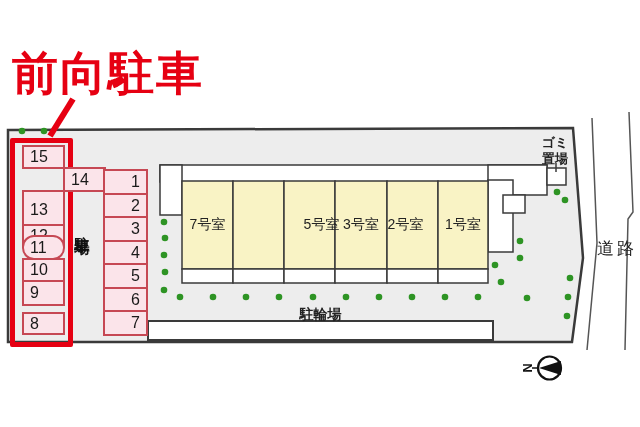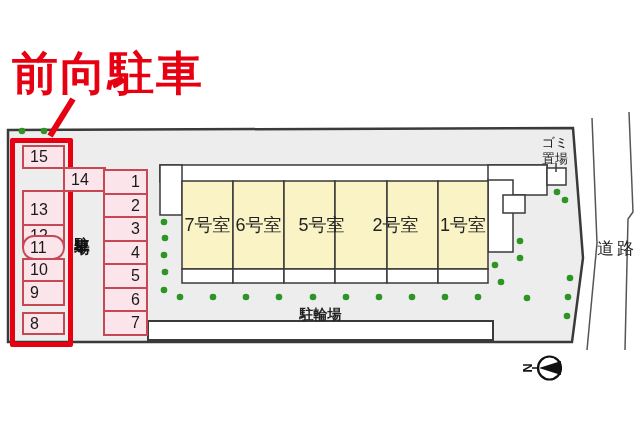--- a/index.html
+++ b/index.html
@@ -10,24 +10,24 @@
   .annotation-label{left:12px;top:50px;font-size:46px;font-weight:900;color:#e60012;
                     letter-spacing:2px;white-space:nowrap;line-height:1;}
   .red-box{left:10px;top:138px;width:63px;height:209px;border:5px solid #e60012;border-radius:2px;}
   .stall{background:#fbe4ea;border:2px solid #c64854;color:#1a1a1a;font-size:16px;
          display:flex;align-items:center;line-height:1;}
   .stall-l{left:22px;width:43px;padding-left:6px;}
   .stall-r{left:103px;width:45px;justify-content:flex-end;padding-right:6px;}
   .lot-label{left:72px;top:224px;height:58px;writing-mode:vertical-rl;font-size:15px;
              font-weight:bold;color:#111;letter-spacing:2px;}
   .room-label{top:181px;height:88px;display:flex;align-items:center;justify-content:center;
-              font-size:18px;font-weight:500;color:#222;white-space:nowrap;}
+              font-size:14px;font-weight:500;color:#222;white-space:nowrap;}
   .bike-label{left:148px;top:305px;width:345px;height:19px;display:flex;align-items:center;
               justify-content:center;font-size:14px;font-weight:bold;color:#222;}
-  .garbage-label{left:541px;top:135px;width:28px;font-size:13px;font-weight:400;color:#222;
+  .garbage-label{left:541px;top:135px;width:28px;font-size:13px;font-weight:700;color:#222;
                  line-height:15.5px;word-break:break-all;text-align:center;}
   .road-label{left:597px;top:237px;font-size:17px;color:#222;letter-spacing:3px;white-space:nowrap;}
 </style>
 </head>
 <body>
 
 <div class="stage">
 
   <svg width="640" height="427" viewBox="0 0 640 427">
 
@@ -126,22 +126,22 @@
   <div class="abs stall stall-r" style="top:193px;height:25px;">2</div>
   <div class="abs stall stall-r" style="top:216px;height:26px;">3</div>
   <div class="abs stall stall-r" style="top:240px;height:25px;">4</div>
   <div class="abs stall stall-r" style="top:263px;height:26px;">5</div>
   <div class="abs stall stall-r" style="top:287px;height:25px;">6</div>
   <div class="abs stall stall-r" style="top:310px;height:26px;">7</div>
 
   <div class="abs lot-label">駐車場</div>
 
   <div class="abs room-label" style="left:182px;width:51px;">7号室</div>
-  <div class="abs room-label" style="left:233px;width:51px;">6号室</div>
   <div class="abs room-label" style="left:296px;width:51px;">5号室</div>
-  <div class="abs room-label" style="left:377px;width:37px;">2号室</div>
+  <div class="abs room-label" style="left:335px;width:52px;">3号室</div>
+  <div class="abs room-label" style="left:387px;width:37px;">2号室</div>
   <div class="abs room-label" style="left:438px;width:50px;">1号室</div>
 
   <div class="abs bike-label">駐輪場</div>
   <div class="abs garbage-label">ゴミ置場</div>
   <div class="abs road-label">道路</div>
 
 </div>
 
 </body></html>

